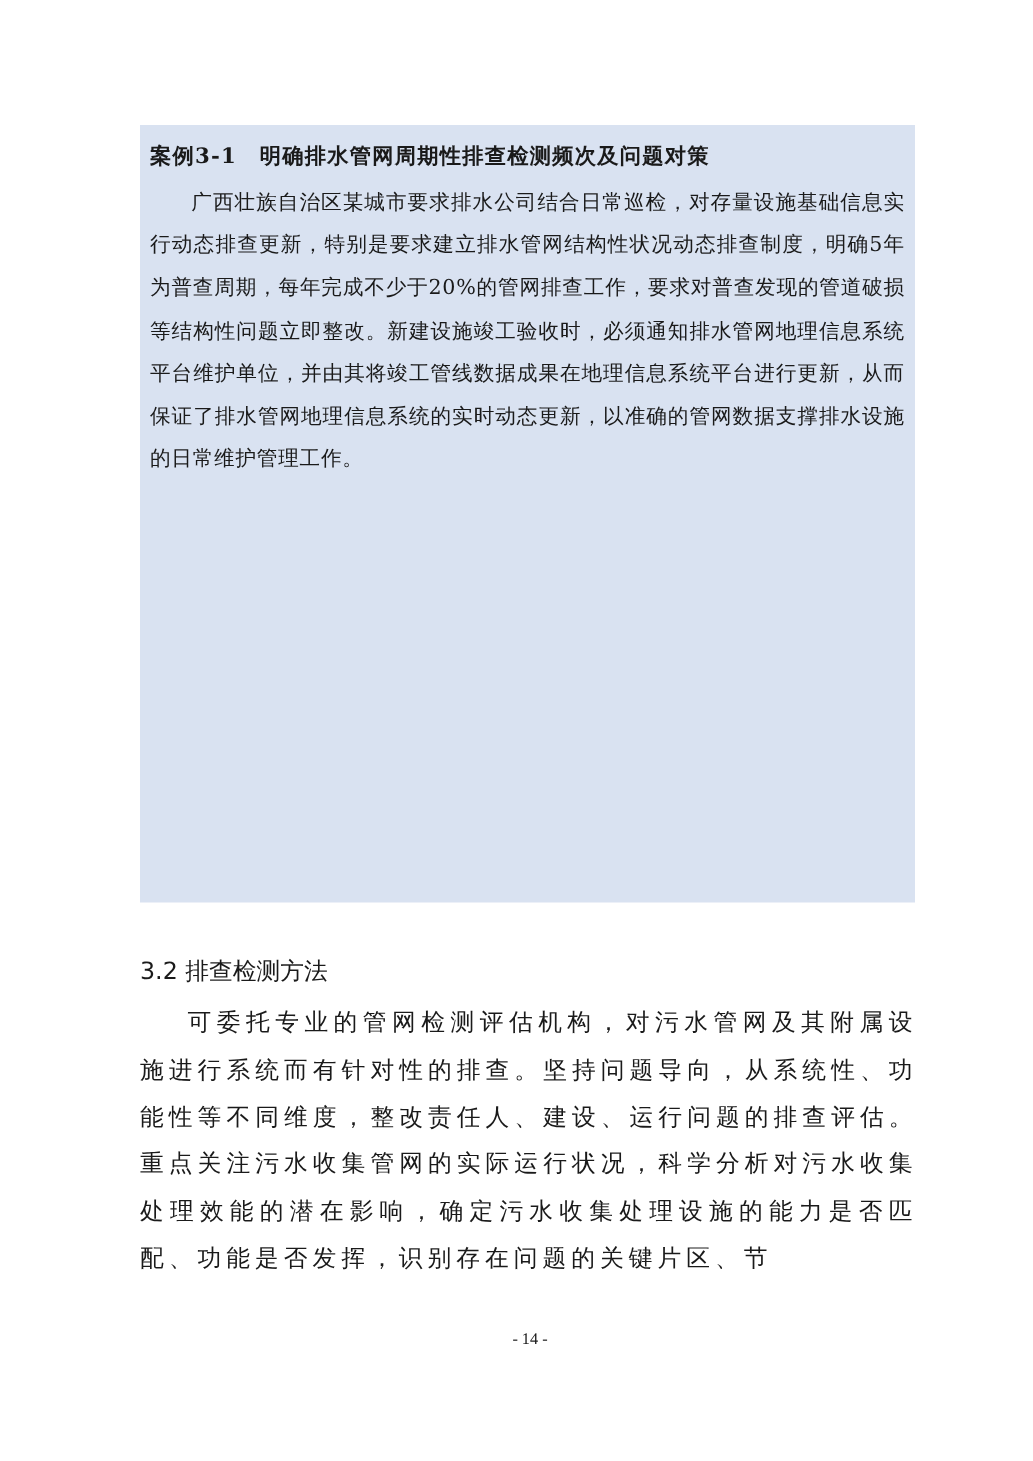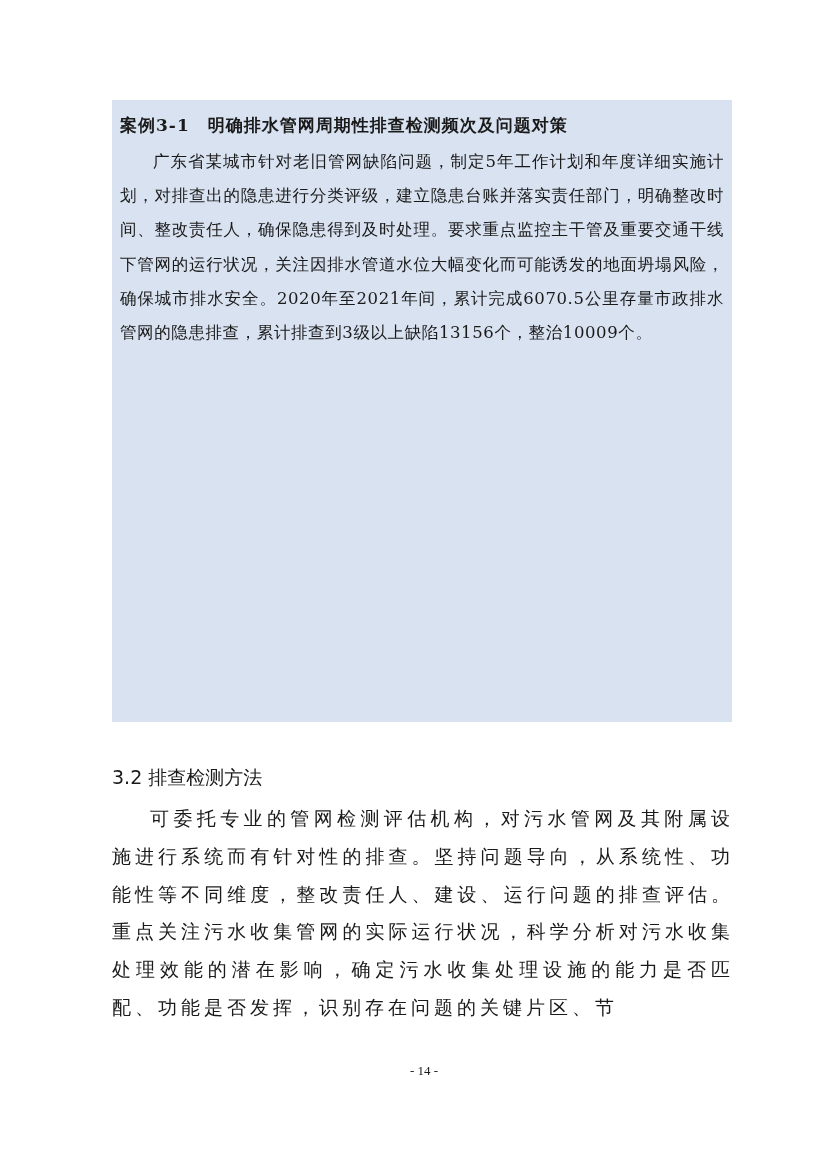--- a/index.html
+++ b/index.html
@@ -75,21 +75,21 @@
       font-size: 13px;
       font-family: "Liberation Serif", serif;
       padding-left: 11px;
     }
   </style>
 </head>
 <body>
 
 <div class="case-box">
   <h3 class="case-title">案例3-1　明确排水管网周期性排查检测频次及问题对策</h3>
-  <p class="case-para">广东省某城市针对老旧管网缺陷问题，制定5年工作计划和年度详细实施计划，对排查出的隐患进行分类评级，建立隐患台账并落实责任部门，明确整改时间、整改责任人，确保隐患得到及时处理。要求重点监控主干管及重要交通干线下管网的运行状况，关注因排水管道水位大幅变化而可能诱发的地面坍塌风险，确保城市排水安全。2020年至2021年间，累计完成6070.5公里存量市政排水管网的隐患排查，累计排查到3级以上缺陷13156个，整治10009个。</p>
+  <p class="case-para">广西壮族自治区某城市要求排水公司结合日常巡检，对存量设施基础信息实行动态排查更新，特别是要求建立排水管网结构性状况动态排查制度，明确5年为普查周期，每年完成不少于20%的管网排查工作，要求对普查发现的管道破损等结构性问题立即整改。新建设施竣工验收时，必须通知排水管网地理信息系统平台维护单位，并由其将竣工管线数据成果在地理信息系统平台进行更新，从而保证了排水管网地理信息系统的实时动态更新，以准确的管网数据支撑排水设施的日常维护管理工作。</p>
 </div>
 
 <h2 class="section-heading">3.2 排查检测方法</h2>
 
 <div class="section-body">
   <p class="body-para">可委托专业的管网检测评估机构，对污水管网及其附属设施进行系统而有针对性的排查。坚持问题导向，从系统性、功能性等不同维度，整改责任人、建设、运行问题的排查评估。重点关注污水收集管网的实际运行状况，科学分析对污水收集处理效能的潜在影响，确定污水收集处理设施的能力是否匹配、功能是否发挥，识别存在问题的关键片区、节</p>
 </div>
 
 <div class="page-number">- 14 -</div>
 

